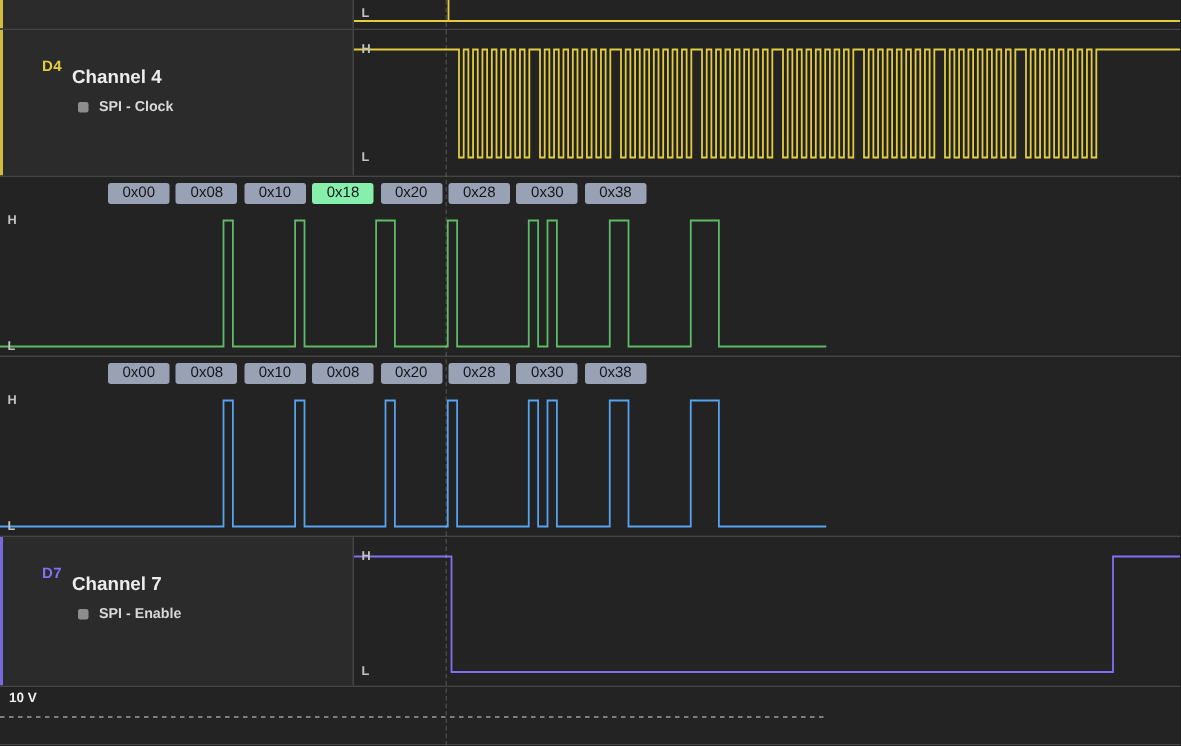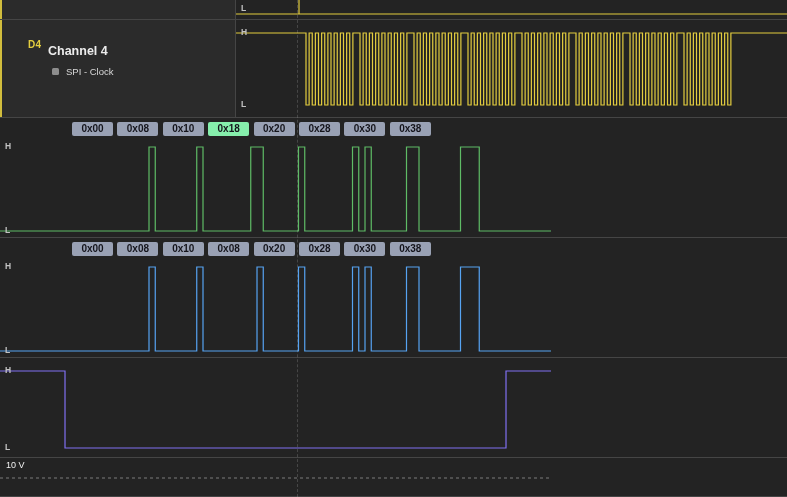--- a/index.html
+++ b/index.html
@@ -10,30 +10,30 @@
     font-family:"Liberation Sans", sans-serif;
   }
   .row { position:relative; display:flex; width:100%; border-bottom:1px solid #454545; overflow:hidden; }
   .side { position:relative; width:236px; flex:0 0 236px; background:#2b2b2b; border-right:1px solid #454545; }
   .wave { position:relative; flex:1; background:#232323; }
   .strip { position:absolute; left:0; top:0; bottom:0; width:2px; opacity:.9; }
   .chan-id { position:absolute; left:12px; top:19px; font-size:10px; font-weight:700; letter-spacing:.3px;margin-left:16px; }
   .chan-name { position:absolute; left:48px; top:24px; font-size:12.5px; font-weight:700; color:#ececec; }
   .analyzer { position:absolute; left:52px; top:46px; display:flex; align-items:center; gap:7px; }
   .analyzer .chip { width:7px; height:7px; background:#8d8d8d; border-radius:1.5px; }
-  .analyzer .albl { font-size:9.5px; font-weight:400; color:#d8d8d8; }
+  .analyzer .albl { font-size:9.5px; font-weight:700; color:#d8d8d8; }
   .lvl { position:absolute; left:5px; font-size:8.5px; font-weight:700; color:#c2c2c2; z-index:4; }
   svg.trace { position:absolute; left:0; top:0; display:block; }
   .annos { position:absolute; left:0; top:4px; height:14px; width:100%; z-index:3; }
   .anno {
     position:absolute; top:0; height:14px; width:41px;
     background:#99a1b4; color:#15151c; border-radius:2px;
-    font-size:10px; line-height:14px; text-align:center; font-weight:700;
+    font-size:10px; line-height:14px; text-align:center; font-weight:400;
   }
-  .scale-label { position:absolute; left:6px; top:2px; font-size:9px; font-weight:400; color:#f0f0f0; z-index:4; }
+  .scale-label { position:absolute; left:6px; top:2px; font-size:9px; font-weight:700; color:#f0f0f0; z-index:4; }
   .gridline {
     position:absolute; top:0; bottom:0; width:0;
     border-left:1px dashed rgba(255,255,255,0.16);
     z-index:6; pointer-events:none;
   }
 </style>
 </head>
 <body>
 
 <div class="app">
@@ -103,20 +103,29 @@
         </div>
       <span class="lvl" style="top:23px">H</span>
       <span class="lvl" style="top:107px">L</span>
       <svg class="trace" id="tr-d6" width="551" height="120">
           <path d="M0 113 L149.00 113 L149.00 29 L155.25 29 L155.25 113 L196.75 113 L196.75 29 L203.00 29 L203.00 113 L257.00 113 L257.00 29 L263.25 29 L263.25 113 L298.50 113 L298.50 29 L304.75 29 L304.75 113 L352.50 113 L352.50 29 L358.75 29 L358.75 113 L365.00 113 L365.00 29 L371.25 29 L371.25 113 L406.50 113 L406.50 29 L419.00 29 L419.00 113 L460.50 113 L460.50 29 L479.25 29 L479.25 113 L551 113" fill="none" stroke="#56a3f2" stroke-width="1.2"></path>
         </svg>
     </div>
   </div>
 
   <div class="row" style="height:100px">
+    <div class="side">
+      <span class="strip" style="background: rgb(128, 112, 242);"></span>
+      <span class="chan-id" style="color: rgb(128, 112, 242);">D7</span>
+      <span class="chan-name">Channel 7</span>
+      <span class="analyzer">
+        <span class="chip"></span>
+        <span class="albl">SPI - Enable</span>
+      </span>
+    </div>
     <div class="wave">
       <span class="lvl" style="top:7px">H</span>
       <span class="lvl" style="top:84px">L</span>
       <svg class="trace" id="tr-d7" width="551" height="100">
           <path d="M0 13 L65 13 L65 90 L506.00 90 L506.00 13 L551 13" fill="none" stroke="#8070f2" stroke-width="1.2"></path>
         </svg>
     </div>
   </div>
 
   <div class="row" style="height:39px">

